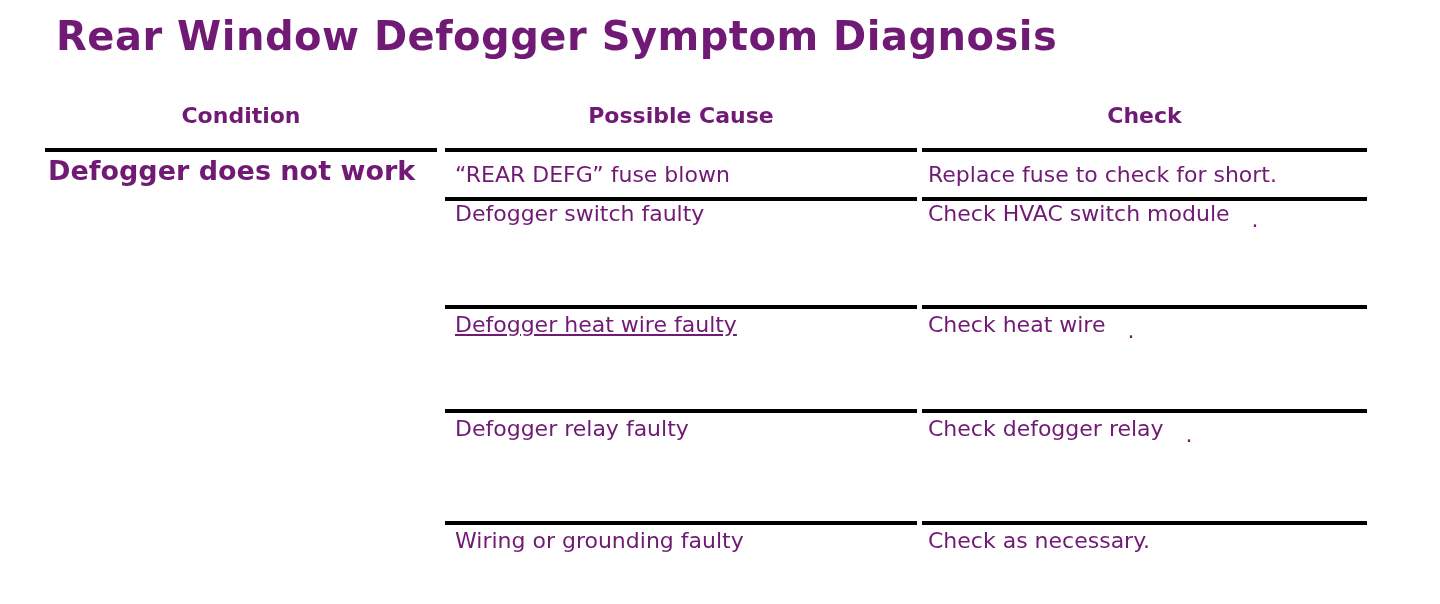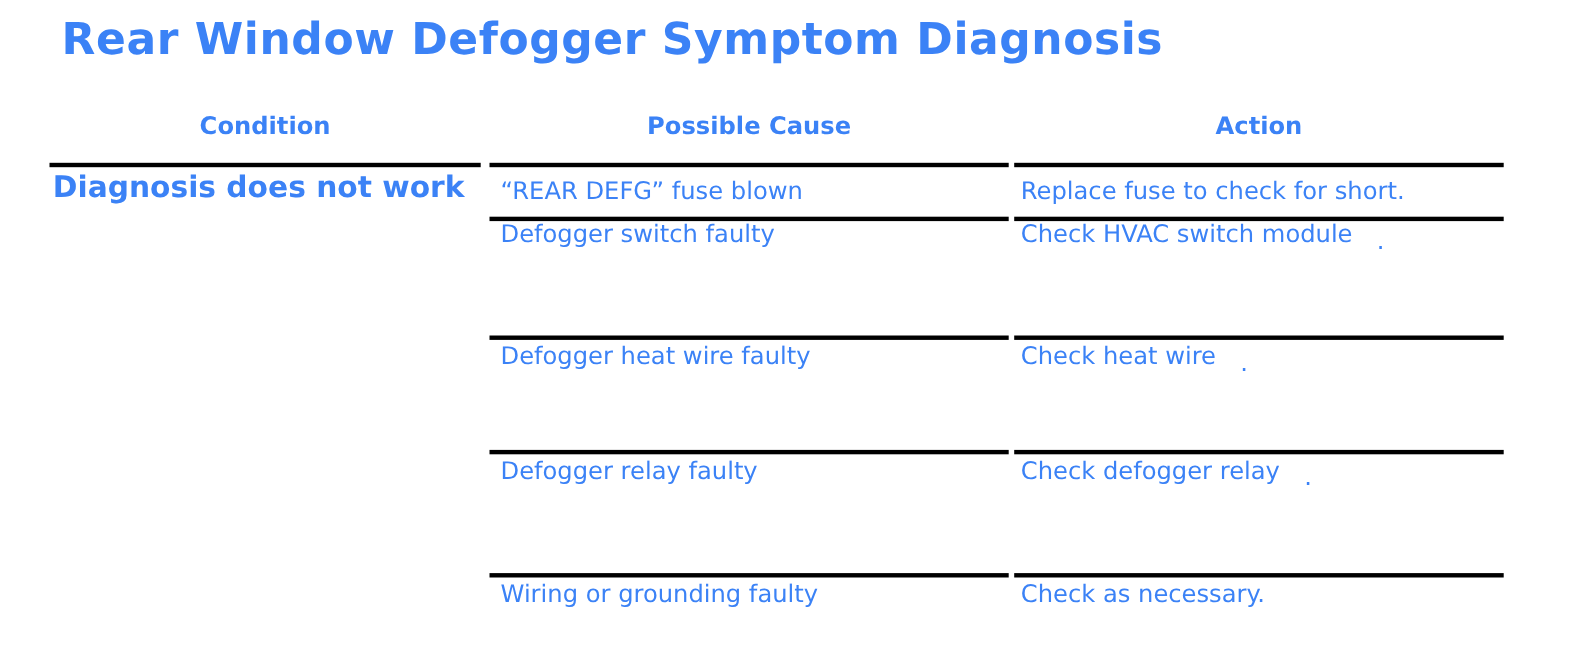--- a/index.html
+++ b/index.html
@@ -5,21 +5,21 @@
   html, body {
     margin: 0;
     padding: 0;
     background: #ffffff;
   }
   .page {
     position: relative;
     width: 1440px;
     height: 604px;
     background: #ffffff;
-    color: #3b82f6;
+    color: #701a75;
     font-family: "DejaVu Sans", "Liberation Sans", sans-serif;
     overflow: hidden;
   }
   .title {
     position: absolute;
     left: 56px;
     top: 13px;
     margin: 0;
     font-size: 40px;
     font-weight: bold;
@@ -60,39 +60,39 @@
 </style>
 </head>
 <body>
 
 <div class="page">
 
   <h1 class="title">Rear Window Defogger Symptom Diagnosis</h1>
 
   <div class="th th-condition">Condition</div>
   <div class="th th-cause">Possible Cause</div>
-  <div class="th th-action">Action</div>
+  <div class="th th-action">Check</div>
 
   <div class="hline" style="left:45px;  top:148px; width:392px;"></div>
   <div class="hline" style="left:445px; top:148px; width:472px;"></div>
   <div class="hline" style="left:922px; top:148px; width:445px;"></div>
 
-  <div class="cell condition-cell" style="left:48px; top:155px;">Diagnosis does not work</div>
+  <div class="cell condition-cell" style="left:48px; top:155px;">Defogger does not work</div>
 
   <div class="cell" style="left:455px; top:162px;">“REAR DEFG” fuse blown</div>
   <div class="cell" style="left:928px; top:162px;"><span>Replace fuse to check for short.</span><span class="p-low"></span></div>
   <div class="hline" style="left:445px; top:197px; width:472px;"></div>
   <div class="hline" style="left:922px; top:197px; width:445px;"></div>
 
   <div class="cell" style="left:455px; top:201px;">Defogger switch faulty</div>
   <div class="cell" style="left:928px; top:201px;"><span>Check HVAC switch module</span><span class="p-low">.</span></div>
   <div class="hline" style="left:445px; top:305px; width:472px;"></div>
   <div class="hline" style="left:922px; top:305px; width:445px;"></div>
 
-  <div class="cell" style="left:455px; top:312px;">Defogger heat wire faulty</div>
+  <div class="cell" style="left:455px; top:312px;text-decoration:underline;">Defogger heat wire faulty</div>
   <div class="cell" style="left:928px; top:312px;"><span>Check heat wire</span><span class="p-low">.</span></div>
   <div class="hline" style="left:445px; top:409px; width:472px;"></div>
   <div class="hline" style="left:922px; top:409px; width:445px;"></div>
 
   <div class="cell" style="left:928px; top:416px;"><span>Check defogger relay</span><span class="p-low">.</span></div>
   <div class="cell" style="left:455px; top:416px;">Defogger relay faulty</div>
   <div class="hline" style="left:445px; top:521px; width:472px;"></div>
   <div class="hline" style="left:922px; top:521px; width:445px;"></div>
 
   <div class="cell" style="left:455px; top:528px;">Wiring or grounding faulty</div>

